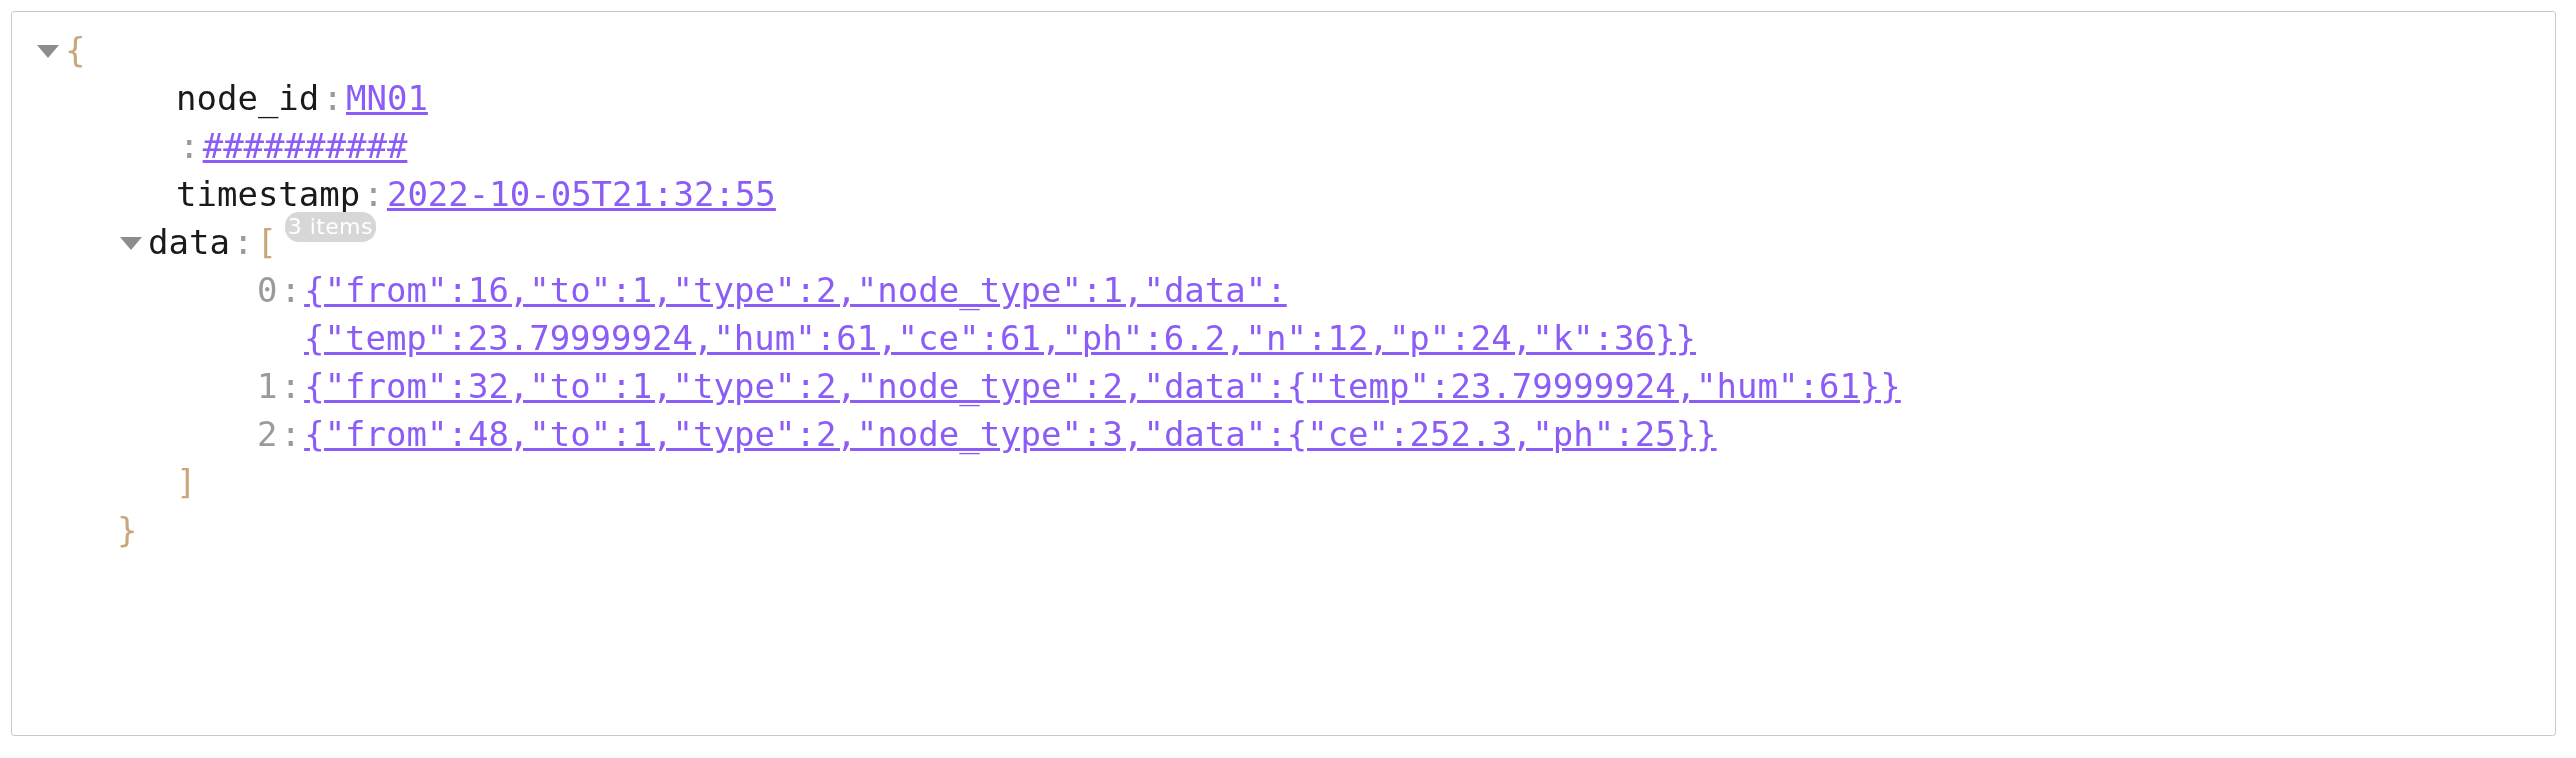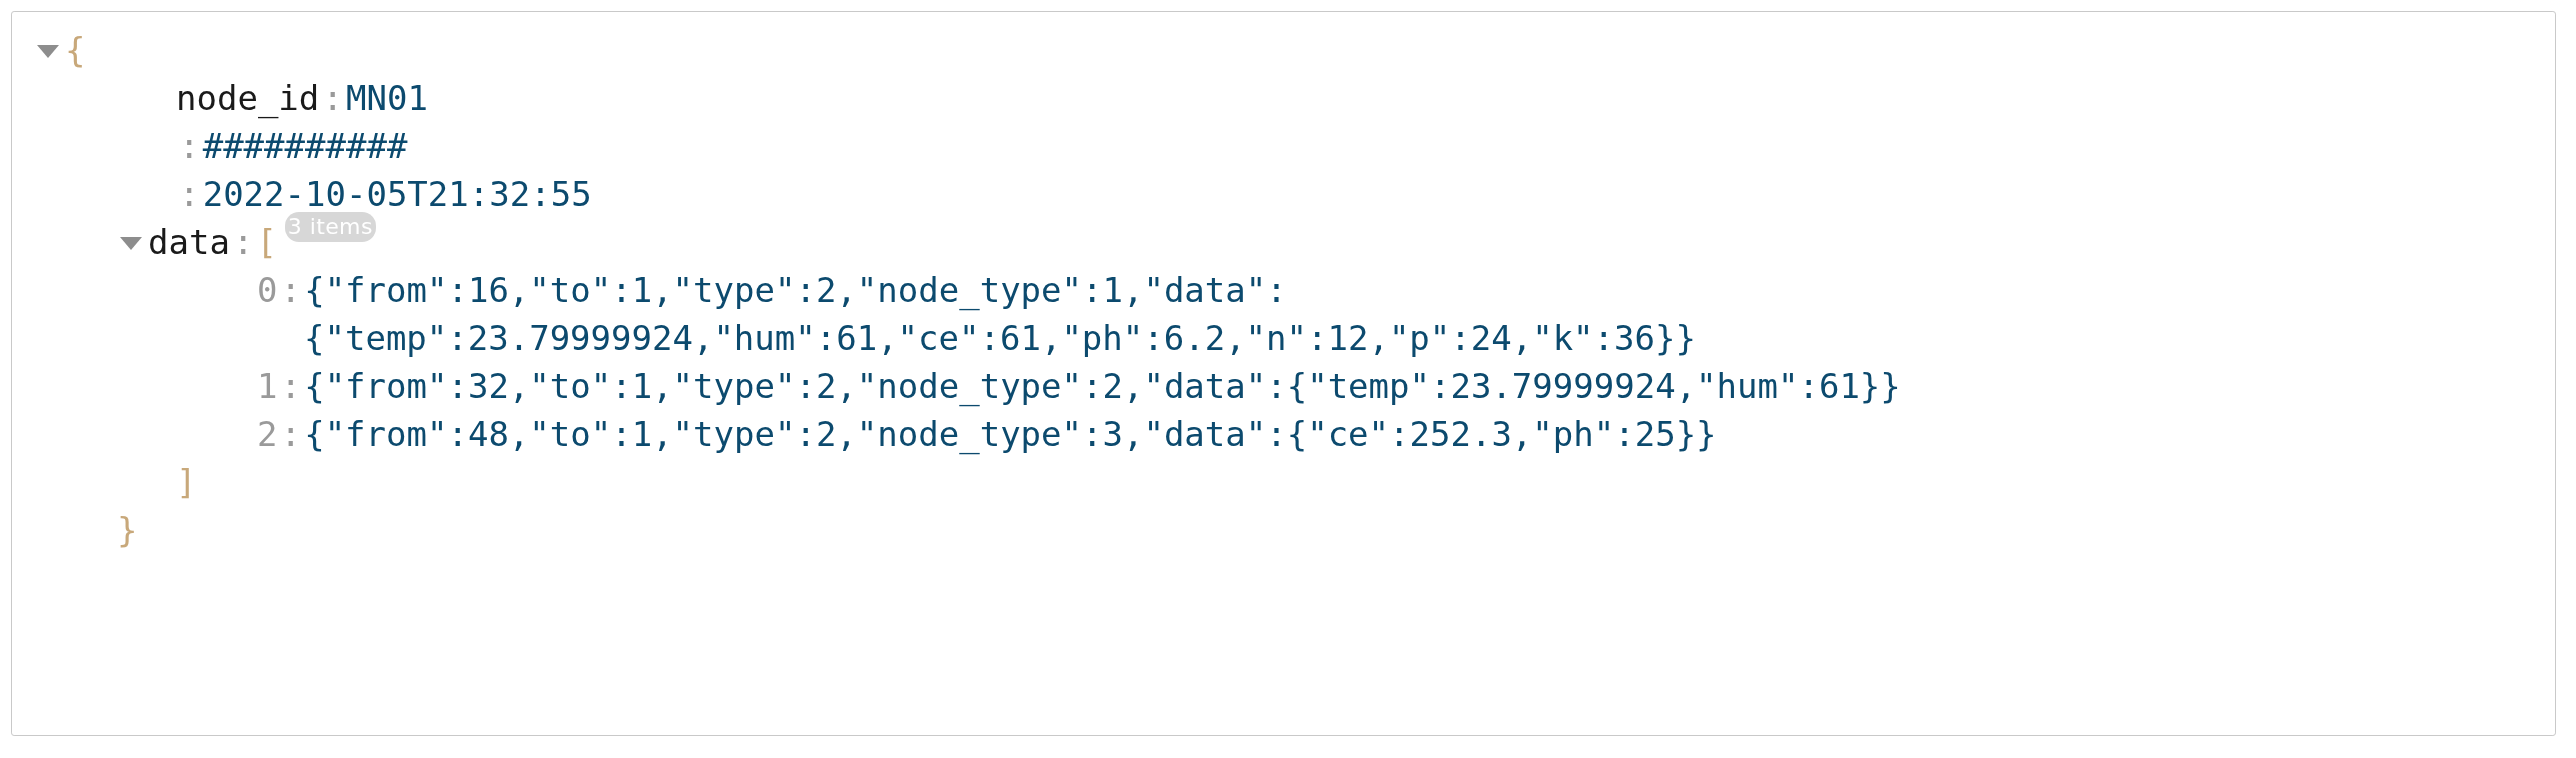--- a/index.html
+++ b/index.html
@@ -60,21 +60,21 @@
   }
   .indent-2  { width: 83px; min-width: 83px; display:inline-block; }
   .indent-3  { width: 142px; min-width: 142px; display:inline-block; }
   .indent-4  { width: 223px; min-width: 223px; display:inline-block; }
 
   
   .brace    { color: #c8a87a; }
   .bracket  { color: #c8a87a; }
   .key      { color: #1a1a1a; }
   .colon    { color: #9a9a9a; padding: 0 3.1px; }
-  .value    { color: #0c4a6e; }
+  .value    { color: #8b5cf6; text-decoration: underline; }
   .index    { color: #9a9a9a; }
 
   
   .pill {
     display: inline-block;
     background: #d7d7d7;
     color: #ffffff;
     font-size: 22px;
     line-height: 30px;
     height: 30px;
@@ -112,20 +112,21 @@
   </div>
 
   <div class="row">
     <span class="indent-3"></span>
     <span class="colon">:</span>
     <span class="value">##########</span>
   </div>
 
   <div class="row">
     <span class="indent-3"></span>
+    <span class="key">timestamp</span>
     <span class="colon">:</span>
     <span class="value">2022-10-05T21:32:55</span>
   </div>
 
   <div class="row">
     <span class="indent-2"></span>
     <span class="twisty open"></span>
     <span class="key">data</span>
     <span class="colon">:</span>
     <span class="bracket">[</span>

